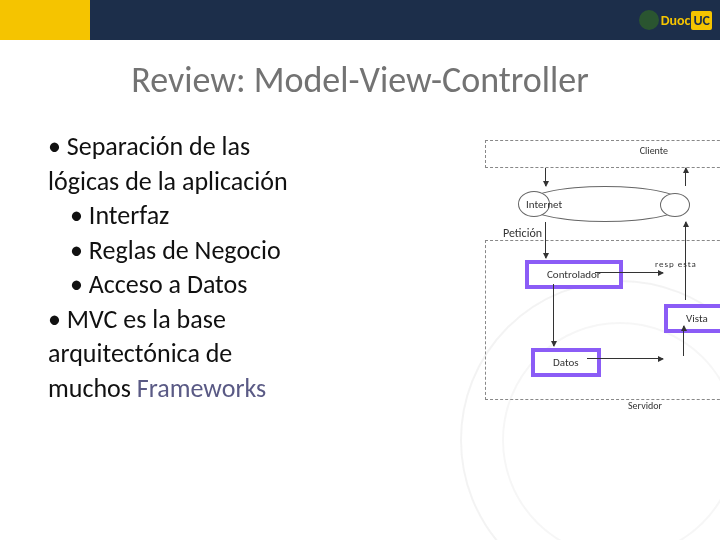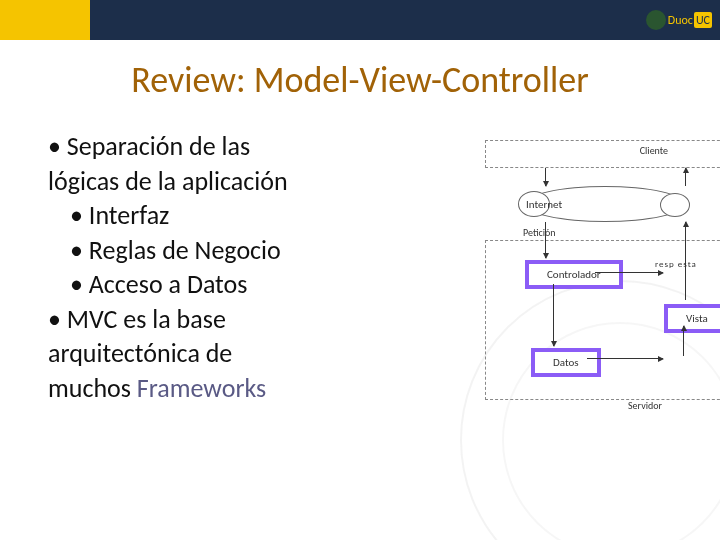--- a/index.html
+++ b/index.html
@@ -27,43 +27,43 @@
     }
     .logo {
       position: absolute;
       right: 8px;
       top: 0;
       display: flex;
       align-items: center;
       height: 40px;
     }
     .logo-text {
-      font-size: 12px;
-      font-weight: normal;
+      font-size: 14px;
+      font-weight: bold;
     }
     .logo-duoc { color: #f5c400; }
     .logo-uc {
       background: #f5c400;
       color: #1c2e4a;
       padding: 1px 2px;
       border-radius: 2px;
       margin-left: 1px;
     }
     .logo-icon {
       width: 20px;
       height: 20px;
       background: #2a5530;
       border-radius: 50%;
       margin-right: 2px;
     }
     .title {
       text-align: center;
       font-size: 36px;
       font-weight: normal;
-      color: #a16207;
+      color: #737373;
       margin-top: 18px;
       margin-bottom: 28px;
     }
     .content {
       display: flex;
       padding: 0 20px 0 48px;
       gap: 47px;
     }
     .bullets {
       flex: 0 0 360px;
@@ -117,21 +117,21 @@
       position: absolute;
       background: #fff;
       border: 4px solid #8b5cf6;
       padding: 4px 18px;
       font-size: 11px;
       text-align: center;
     }
     .controlador { left: 70px; top: 130px; }
     .modelo { left: 76px; top: 218px; }
     .vista { left: 209px; top: 174px; }
-    .peticion-label { position: absolute; left: 68px; top: 96px; font-size: 10px; }
+    .peticion-label { position: absolute; left: 48px; top: 96px; font-size: 12px; }
     .respuesta-label { position: absolute; left: 200px; top: 128px; font-size: 9px; letter-spacing: 1px; }
     .arrow-down {
       position: absolute;
       width: 0;
       border-left: 1px solid #333;
     }
     .arrow-down::after {
       content: "";
       position: absolute;
       bottom: -1px;

